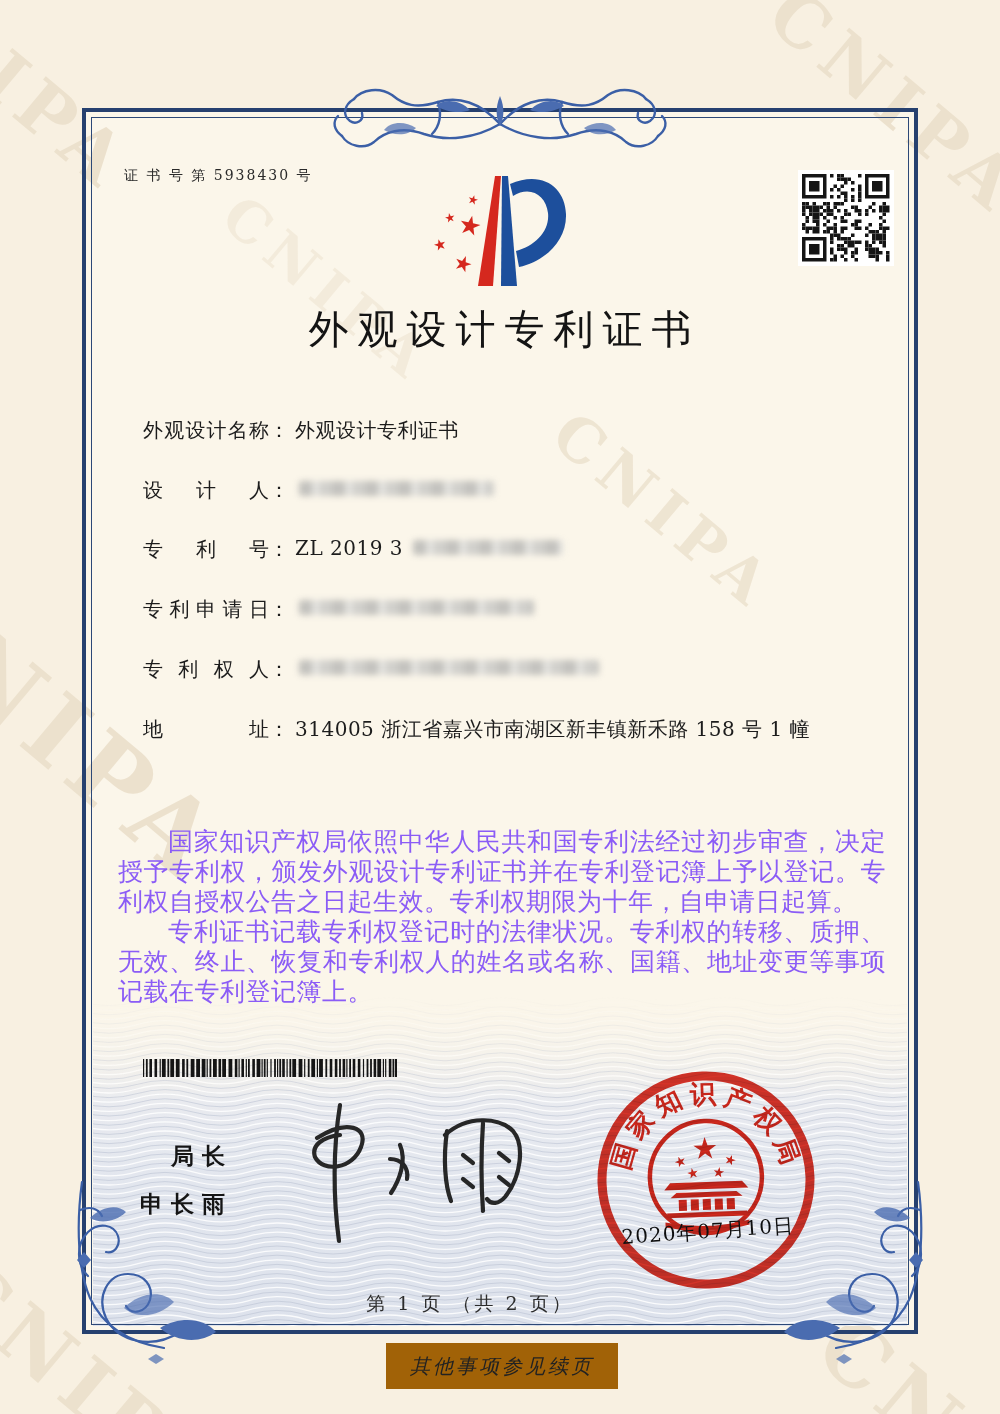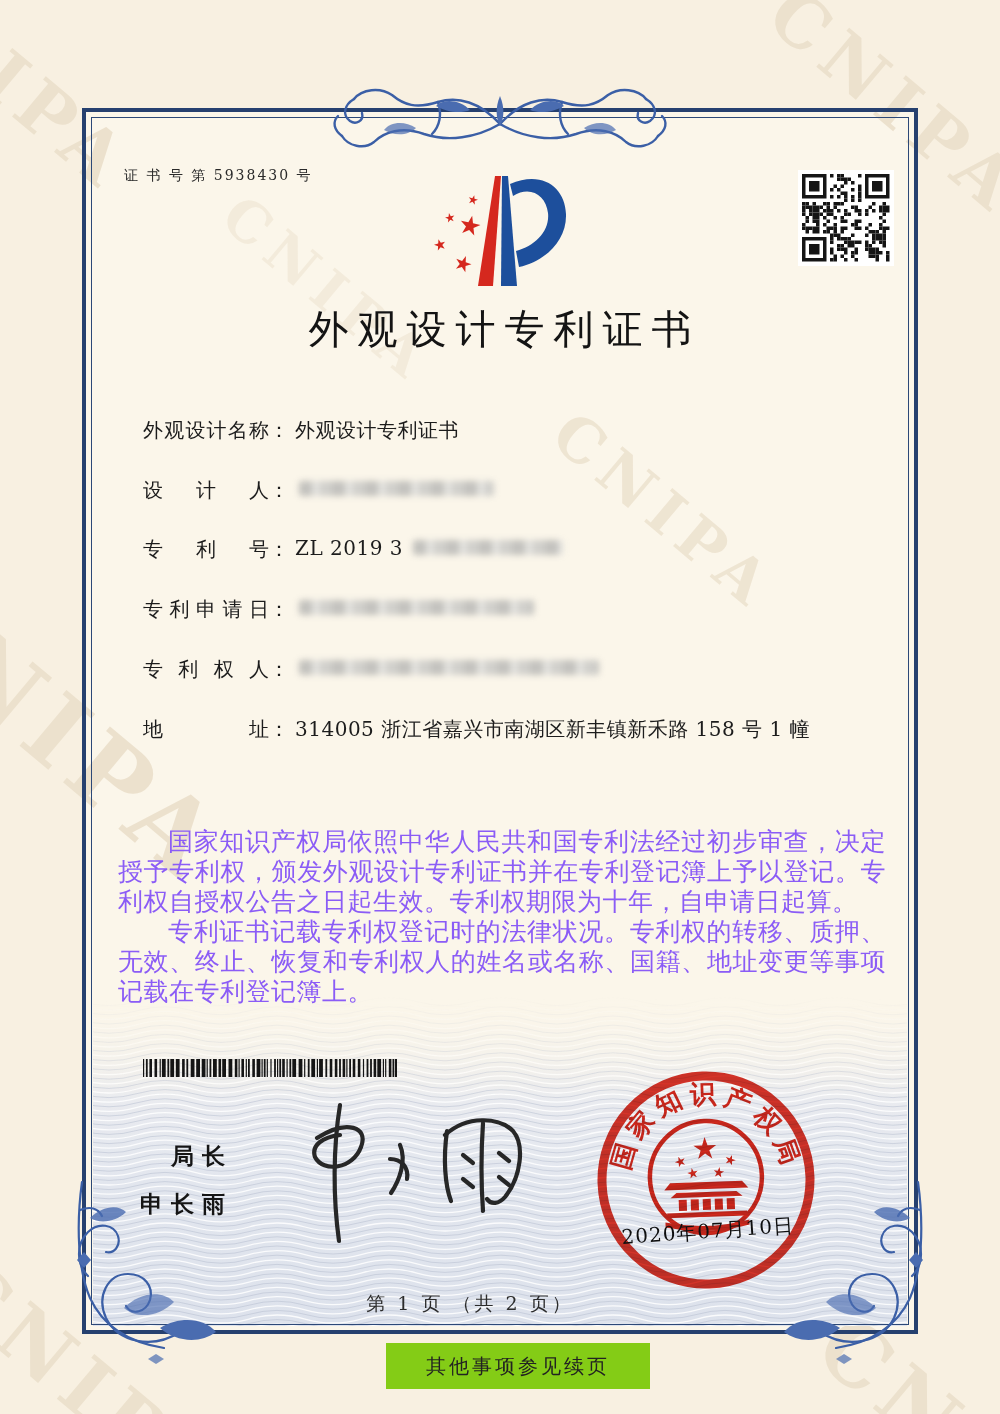--- a/index.html
+++ b/index.html
@@ -73,22 +73,22 @@
         mix-blend-mode:multiply;transform:rotate(-2deg);}
   .seal-ring{position:absolute;left:0;top:0;}
   .seal-char{position:absolute;left:50%;top:50%;width:30px;margin-left:-15px;margin-top:-15px;height:30px;
              text-align:center;font-size:26px;font-weight:700;color:#d6291d;line-height:30px;}
   .seal-emblem{position:absolute;left:47px;top:44px;}
   .seal-date{position:absolute;left:0;top:150px;width:224px;text-align:center;
              font-size:20px;color:#101010;transform:rotate(-2deg);letter-spacing:1px;mix-blend-mode:normal;}
   
   .pagination{position:absolute;left:92px;top:1291px;width:756px;text-align:center;
               font-size:19px;letter-spacing:3px;color:#2c2c2c;}
-  .foot-box{position:absolute;left:386px;top:1343px;width:264px;height:46px;background:#84cc16;
-            text-align:center;line-height:46px;font-size:20px;letter-spacing:3px;color:#222;}
+  .foot-box{position:absolute;left:386px;top:1343px;width:232px;height:46px;background:#a16207;
+            text-align:center;line-height:46px;font-size:20px;letter-spacing:3px;color:#222;font-style:italic;}
 </style>
 </head>
 <body>
 
 <div class="page">
 
   <svg width="0" height="0" style="position:absolute">
     <defs>
       <path id="star5" d="M0,-10 L2.25,-3.09 L9.51,-3.09 L3.63,1.18 L5.88,8.09 L0,3.82 L-5.88,8.09 L-3.63,1.18 L-9.51,-3.09 L-2.25,-3.09 Z"></path>
     </defs>

